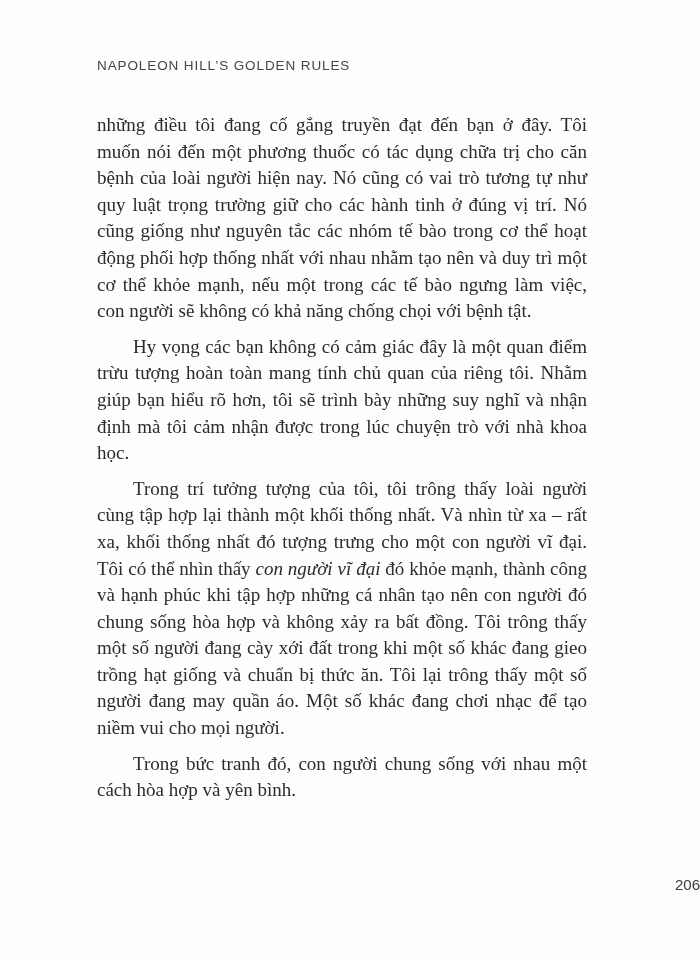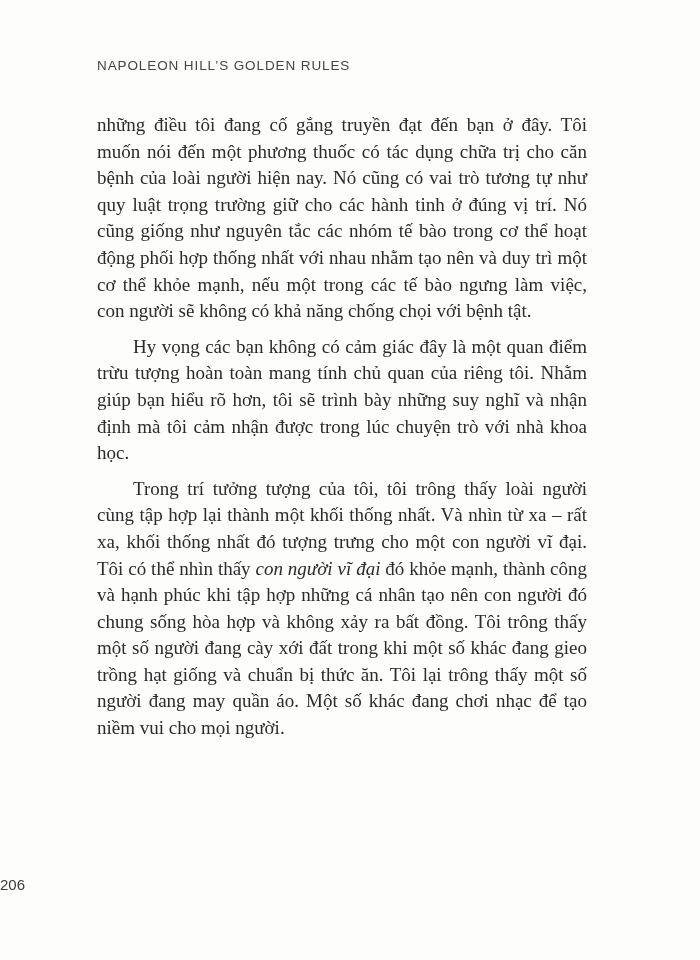--- a/index.html
+++ b/index.html
@@ -41,32 +41,33 @@
   .para.indent {
     text-indent: 36px;
   }
   .para em {
   }
   .page-number {
     position: absolute;
     left: 0;
     right: 0;
     top: 876px;
-    text-align: left;
+    text-align: right;
     font-family: "Liberation Sans", sans-serif;
     font-size: 15px;
     color: #3c3c3c;
   }
 </style>
 </head>
 <body>
 
 <div class="page">
   <div class="running-header">NAPOLEON HILL’S GOLDEN RULES</div>
 
   <div class="body-text">
       <p class="para"><span>những điều tôi đang cố gắng truyền đạt đến bạn ở đây. Tôi muốn nói đến một phương thuốc có tác dụng chữa trị cho căn bệnh của loài người hiện nay. Nó cũng có vai trò tương tự như quy luật trọng trường giữ cho các hành tinh ở đúng vị trí. Nó cũng giống như nguyên tắc các nhóm tế bào trong cơ thể hoạt động phối hợp thống nhất với nhau nhằm tạo nên và duy trì một cơ thể khỏe mạnh, nếu một trong các tế bào ngưng làm việc, con người sẽ không có khả năng chống chọi với bệnh tật.</span></p>
       <p class="para indent"><span>Hy vọng các bạn không có cảm giác đây là một quan điểm trừu tượng hoàn toàn mang tính chủ quan của riêng tôi. Nhằm giúp bạn hiểu rõ hơn, tôi sẽ trình bày những suy nghĩ và nhận định mà tôi cảm nhận được trong lúc chuyện trò với nhà khoa học.</span></p>
       <p class="para indent"><span>Trong trí tưởng tượng của tôi, tôi trông thấy loài người cùng tập hợp lại thành một khối thống nhất. Và nhìn từ xa – rất xa, khối thống nhất đó tượng trưng cho một con người vĩ đại. Tôi có thể nhìn thấy </span><em>con người vĩ đại</em><span> đó khỏe mạnh, thành công và hạnh phúc khi tập hợp những cá nhân tạo nên con người đó chung sống hòa hợp và không xảy ra bất đồng. Tôi trông thấy một số người đang cày xới đất trong khi một số khác đang gieo trồng hạt giống và chuẩn bị thức ăn. Tôi lại trông thấy một số người đang may quần áo. Một số khác đang chơi nhạc để tạo niềm vui cho mọi người.</span></p>
+      <p class="para indent"><span>Trong bức tranh đó, con người chung sống với nhau một cách hòa hợp và yên bình.</span></p>
     </div>
 
   <div class="page-number">206</div>
 </div>
 
 </body></html>

